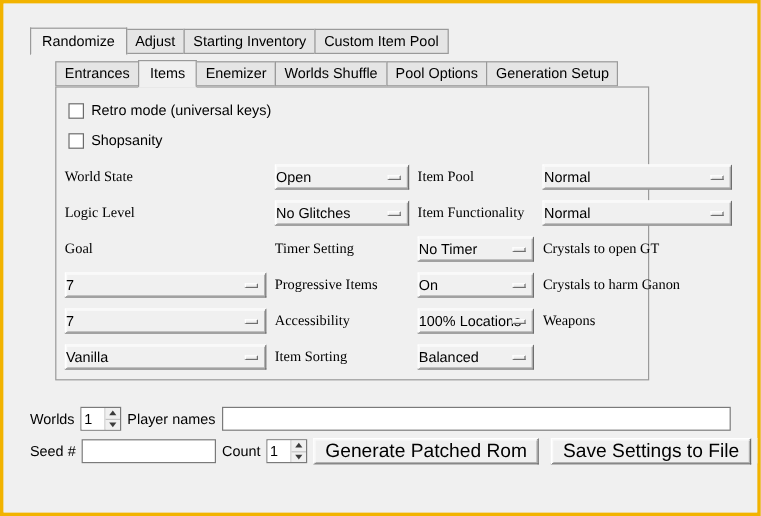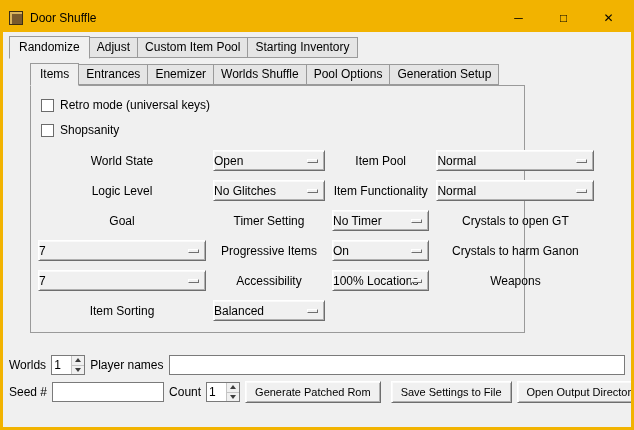--- a/index.html
+++ b/index.html
@@ -23,21 +23,21 @@
     box-shadow: inset 2px 2px 0 #d9b35c;
   }
   .title { font-size:12px; color:#000; }
   .win-controls { margin-left:auto; display:flex; height:29px; }
   .win-btn {
     width:45px; height:29px; display:flex; align-items:center; justify-content:center;
     font-size:12px; color:#000; cursor:default;
   }
 
   
-  .client { flex:1; display:flex; flex-direction:column; padding:4px; background:#f0f0f0; overflow:hidden; }
+  .client { flex:1; display:flex; flex-direction:column; padding:20px; background:#f0f0f0; overflow:hidden; }
 
   .tabbar { display:flex; align-items:flex-end; position:relative; z-index:2; }
   .tab {
     background:#e5e5e5; border:1px solid #9a9a9a; border-bottom:1px solid #9a9a9a;
     padding:2px 7px 3px; margin-right:-1px; white-space:nowrap; cursor:default;
   }
   .tab.selected {
     background:#f0f0f0; padding:3px 9px 4px; margin-bottom:-1px;
     border-bottom-color:#f0f0f0; position:relative; z-index:3;
   }
@@ -58,21 +58,21 @@
   }
   .check-label { white-space:nowrap; }
 
   
   .grid {
     margin-top:13px; display:grid;
     grid-template-columns:168px 112px 1fr 158px;
     column-gap:7px; row-gap:9px; align-items:center;
     padding-right:34px;
   }
-  .lbl { text-align:center; white-space:nowrap; }
+  .lbl { text-align:left; white-space:nowrap;font-family:Liberation Serif, serif; }
 
   .bevel {
     background:#f0f0f0;
     border:1px solid #6e6e6e;
     border-top-color:#ffffff; border-left-color:#ffffff;
     box-shadow: inset 1px 1px 0 #fafafa, inset -1px -1px 0 #b0b0b0;
   }
   .opt {
     position:relative; height:21px; display:flex; align-items:center; justify-content:flex-start;
     cursor:default;
@@ -101,51 +101,42 @@
   .spin { display:inline-flex; height:20px; background:#fff; border:1px solid #7a7a7a; }
   .spin-val { width:19px; border:none; outline:none; font-family:"Liberation Sans", sans-serif; font-size:12px; padding:0 2px; }
   .spin-btns { display:flex; flex-direction:column; width:13px; border-left:1px solid #c4c4c4; }
   .spin-btn { flex:1; display:flex; align-items:center; justify-content:center; background:#f0f0f0; cursor:default; }
   .spin-btn + .spin-btn { border-top:1px solid #c4c4c4; }
   .tri { width:0; height:0; }
   .tri.up { border-left:3px solid transparent; border-right:3px solid transparent; border-bottom:4px solid #3c3c3c; }
   .tri.down { border-left:3px solid transparent; border-right:3px solid transparent; border-top:4px solid #3c3c3c; }
 
   .btn {
-    height:22px; padding:2px 9px; font-family:"Liberation Sans", sans-serif; font-size:11px;
+    height:22px; padding:2px 9px; font-family:"Liberation Sans", sans-serif; font-size:16px;
     white-space:nowrap; cursor:default;
   }
 </style>
 </head>
 <body>
 
 <div class="window">
 
-  <div class="titlebar">
-    <span class="app-icon"></span>
-    <span class="title">Door Shuffle</span>
-    <div class="win-controls">
-      <div class="win-btn">─</div>
-      <div class="win-btn">□</div>
-      <div class="win-btn">✕</div>
-    </div>
-  </div>
 
   <div class="client">
 
     <div class="tabbar outer-tabbar">
       <div class="tab selected">Randomize</div>
       <div class="tab">Adjust</div>
+      <div class="tab">Starting Inventory</div>
       <div class="tab">Custom Item Pool</div>
-      <div class="tab">Starting Inventory</div>
     </div>
 
     <div class="tabbar inner-tabbar">
+      <div class="tab">Entrances</div>
       <div class="tab selected">Items</div>
-      <div class="tab">Entrances</div>
       <div class="tab">Enemizer</div>
       <div class="tab">Worlds Shuffle</div>
       <div class="tab">Pool Options</div>
       <div class="tab">Generation Setup</div>
     </div>
 
     <div class="pane">
 
       <div class="check-row">
         <span class="checkbox"></span>
@@ -203,20 +194,24 @@
           <span class="opt-val">7</span>
           <span class="ind"></span>
         </div>
         <div class="lbl">Accessibility</div>
         <div class="opt bevel">
           <span class="opt-val">100% Locations</span>
           <span class="ind"></span>
         </div>
 
         <div class="lbl">Weapons</div>
+        <div class="opt bevel">
+          <span class="opt-val">Vanilla</span>
+          <span class="ind"></span>
+        </div>
         <div class="lbl">Item Sorting</div>
         <div class="opt bevel">
           <span class="opt-val">Balanced</span>
           <span class="ind"></span>
         </div>
 
       </div>
     </div>
 
     <div class="bottom-spacer"></div>

